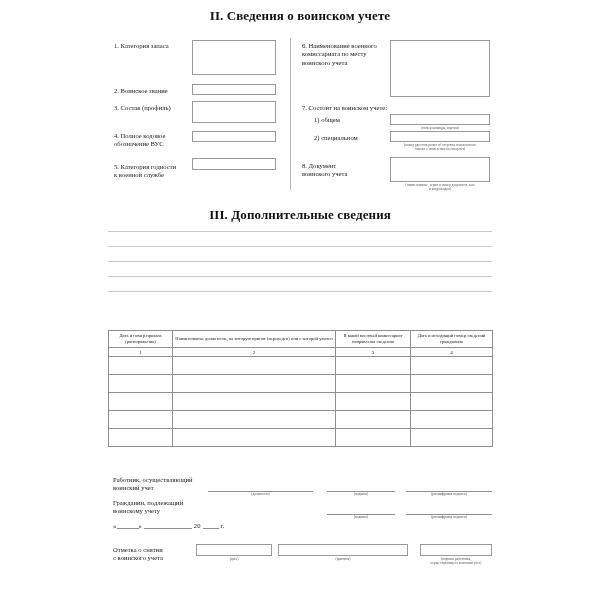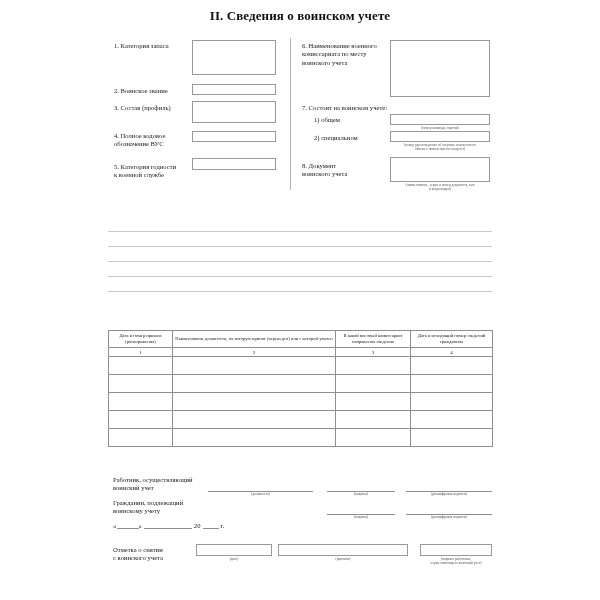--- a/index.html
+++ b/index.html
@@ -137,20 +137,21 @@
   <div class="box" style="left:390px; top:40px; width:100px; height:57px;"></div>
   <div class="box" style="left:390px; top:114px; width:100px; height:11px;"></div>
   <div class="cap" style="left:390px; top:126px; width:100px;">(номер команды, партии)</div>
   <div class="box" style="left:390px; top:131px; width:100px; height:11px;"></div>
   <div class="cap" style="left:385px; top:143px; width:110px;">(номер удостоверения об отсрочке или военного
 списка о зачислении на спецучет)</div>
   <div class="box" style="left:390px; top:157px; width:100px; height:25px;"></div>
   <div class="cap" style="left:385px; top:183px; width:110px;">(наименование, серия и номер документа, кем
 и когда выдан)</div>
 
+  <div class="sec-title" style="top:207px;">III. Дополнительные сведения</div>
 
   <div class="rule" style="left:108px; top:231px; width:384px;"></div>
   <div class="rule" style="left:108px; top:246px; width:384px;"></div>
   <div class="rule" style="left:108px; top:261px; width:384px;"></div>
   <div class="rule" style="left:108px; top:276px; width:384px;"></div>
   <div class="rule" style="left:108px; top:291px; width:384px;"></div>
 
 
   <table class="tbl" style="left:108px; top:330px; width:384px;">
     <colgroup>

